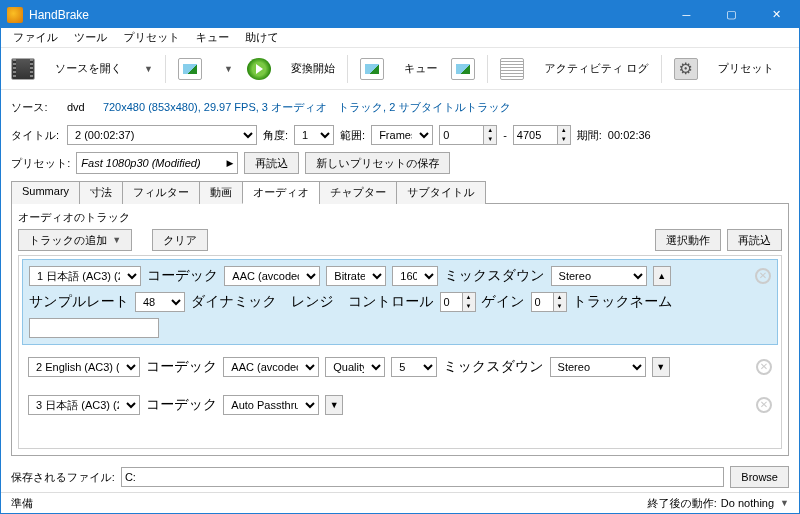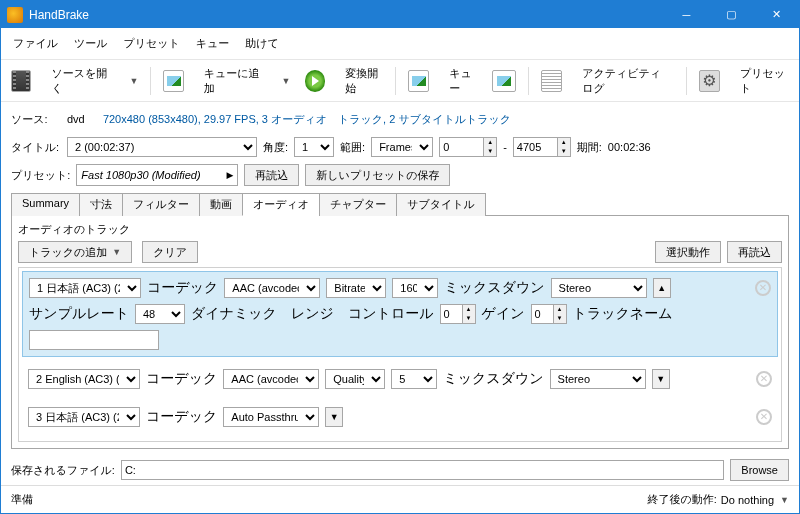--- a/index.html
+++ b/index.html
@@ -1,21 +1,21 @@
 <!DOCTYPE html>
 <html><head>
 <meta charset="utf-8">
 <style>
 * { box-sizing: border-box; margin: 0; padding: 0; font-family: "Yu Gothic UI", "Meiryo", sans-serif; font-size: 11px; }
 body { background: #fff; width: 800px; height: 514px; border: 1px solid #1f7dd3; display: flex; flex-direction: column; overflow:hidden;}
 .titlebar { background: #1f7dd3; color: #fff; height: 27px; display: flex; align-items: center; padding: 0 0 0 6px; }
 .titlebar .icon { width: 16px; height: 16px; background: radial-gradient(circle at 40% 40%, #fbbf24, #d97706); border-radius: 2px; margin-right: 6px; }
 .titlebar .title { flex: 1; font-size: 12px; }
 .titlebar .winbtn { width: 45px; height: 27px; display: flex; align-items: center; justify-content: center; color: #fff; }
-.menubar { height: 32px; display: flex; align-items: center; padding: 0 4px; background:#fff; border-bottom:1px solid #e6e6e6; }
+.menubar { height: 20px; display: flex; align-items: center; padding: 0 4px; background:#fff; border-bottom:1px solid #e6e6e6; }
 .menubar span { padding: 2px 8px; }
 .toolbar { height: 42px; display: flex; align-items: center; padding: 0 4px; gap: 2px; border-bottom: 1px solid #e6e6e6; }
 .tbtn { display: flex; align-items: center; gap: 20px; padding: 4px 6px; height: 36px; }
 .tbtn .ic { width: 24px; height: 22px; background: #ddd; border:1px solid #aaa; border-radius:2px; position:relative; display:flex; align-items:center; justify-content:center;}
 .ic.film { background: linear-gradient(#555,#333); }
 .ic.film:before, .ic.film:after { content:''; position:absolute; top:0; bottom:0; width:3px; background: repeating-linear-gradient(#888 0 2px, #333 2px 4px);}
 .ic.film:before{left:1px;} .ic.film:after{right:1px;}
 .ic.play { background: radial-gradient(circle,#7ac943 40%,#2e8b0f 70%); border-radius:50%; border:none;}
 .ic.play:after{content:'';border-left:7px solid #fff;border-top:5px solid transparent;border-bottom:5px solid transparent;margin-left:2px;}
 .ic.pic { background:#fff; }
@@ -32,31 +32,31 @@
 .btn { border: 1px solid #a6a6a6; background: #f0f0f0; height: 22px; padding: 0 10px; display:inline-flex; align-items:center; }
 .srcinfo { color: #005aa3; }
 .spin { display:inline-flex; }
 .spin input { width: 44px; border-right:none; }
 .spin .ar { width:14px; border:1px solid #a6a6a6; background:#f0f0f0; display:flex; flex-direction:column;}
 .spin .ar span{flex:1;font-size:6px;text-align:center;line-height:8px;}
 .tabs { display:flex; border-bottom:1px solid #a6a6a6; }
 .tab { padding: 3px 10px; border:1px solid #a6a6a6; border-bottom:none; margin-right:-1px; background:#f4f4f4; position:relative; top:1px;}
 .tab.active { background:#fff; border-bottom:1px solid #fff;}
 .panel { border:1px solid #a6a6a6; border-top:none; flex:1; padding: 6px; display:flex; flex-direction:column; gap:4px;}
-.trackbar { display:flex; gap:10px; align-items:center;}
+.trackbar { display:flex; gap:20px; align-items:center;}
 .right { margin-left:auto; display:flex; gap:6px; }
 .tracks { border:1px solid #d0d0d0; flex:1; padding:3px; display:flex; flex-direction:column; gap:6px; overflow:auto;}
 .track { padding: 6px; display:flex; flex-direction:column; gap:6px; position:relative;}
 .track.sel { background: #d6ecf8; border:1px solid #8fc5e8; }
 .trow { display:flex; align-items:center; gap: 6px; flex-wrap:wrap;}
 .trow .lbl2 { font-size:14px; }
 .del { position:absolute; right:6px; top:8px; width:16px; height:16px; border:2px solid #ccc; border-radius:50%; color:#ccc; font-size:10px; line-height:12px; text-align:center;}
 .expbtn { width:18px; height:20px; border:1px solid #a6a6a6; background:#f0f0f0; display:flex; align-items:center; justify-content:center; font-size:9px;}
 .bottom { padding: 4px 10px; display:flex; align-items:center; gap:6px; }
-.status { border-top:1px solid #ddd; height:28px; display:flex; align-items:center; padding:0 10px; font-size:11px;}
+.status { border-top:1px solid #ddd; height:21px; display:flex; align-items:center; padding:0 10px; font-size:11px;}
 .status .r { margin-left:auto; display:flex; align-items:center; gap:4px;}
 </style>
 </head>
 <body>
 
 <div class="titlebar">
   <div class="icon"></div>
   <div class="title">HandBrake</div>
   <div class="winbtn">─</div>
   <div class="winbtn">▢</div>
@@ -73,21 +73,20 @@
 
 <div class="toolbar">
   <div class="tbtn">
       <div class="ic film"></div>
       <span>ソースを開く</span>
       <span class="dd">▼</span>
     </div>
   <div class="sep"></div>
   <div class="tbtn">
       <div class="ic pic"></div>
-      <span>キューに追加</span>
       <span class="dd">▼</span>
     </div>
   <div class="tbtn">
       <div class="ic play"></div>
       <span>変換開始</span>
     </div>
   <div class="sep"></div>
   <div class="tbtn">
       <div class="ic pic"></div>
       <span>キュー</span>

